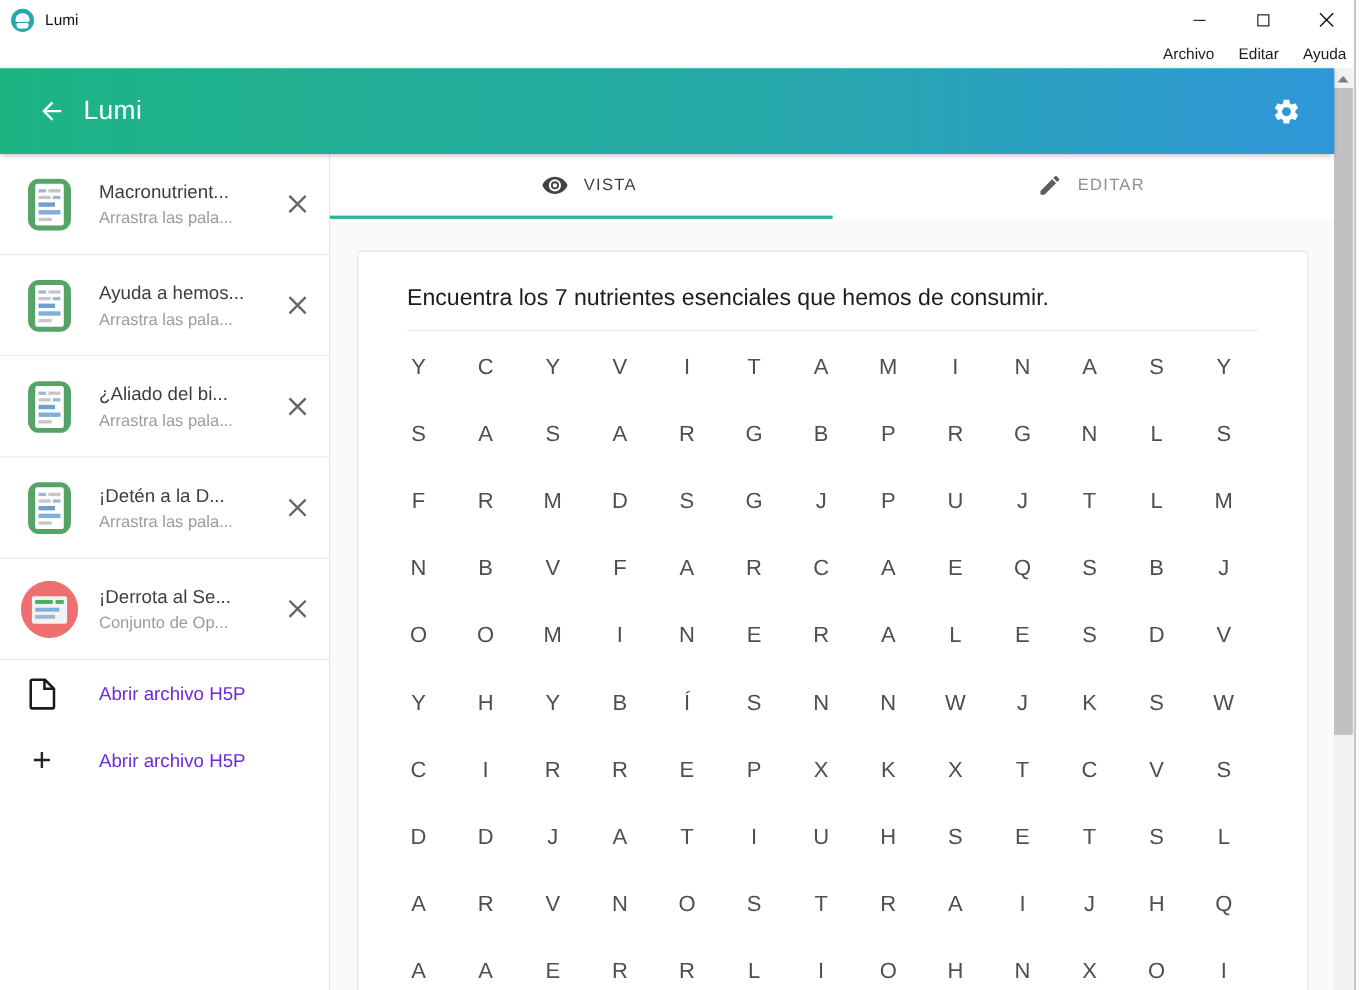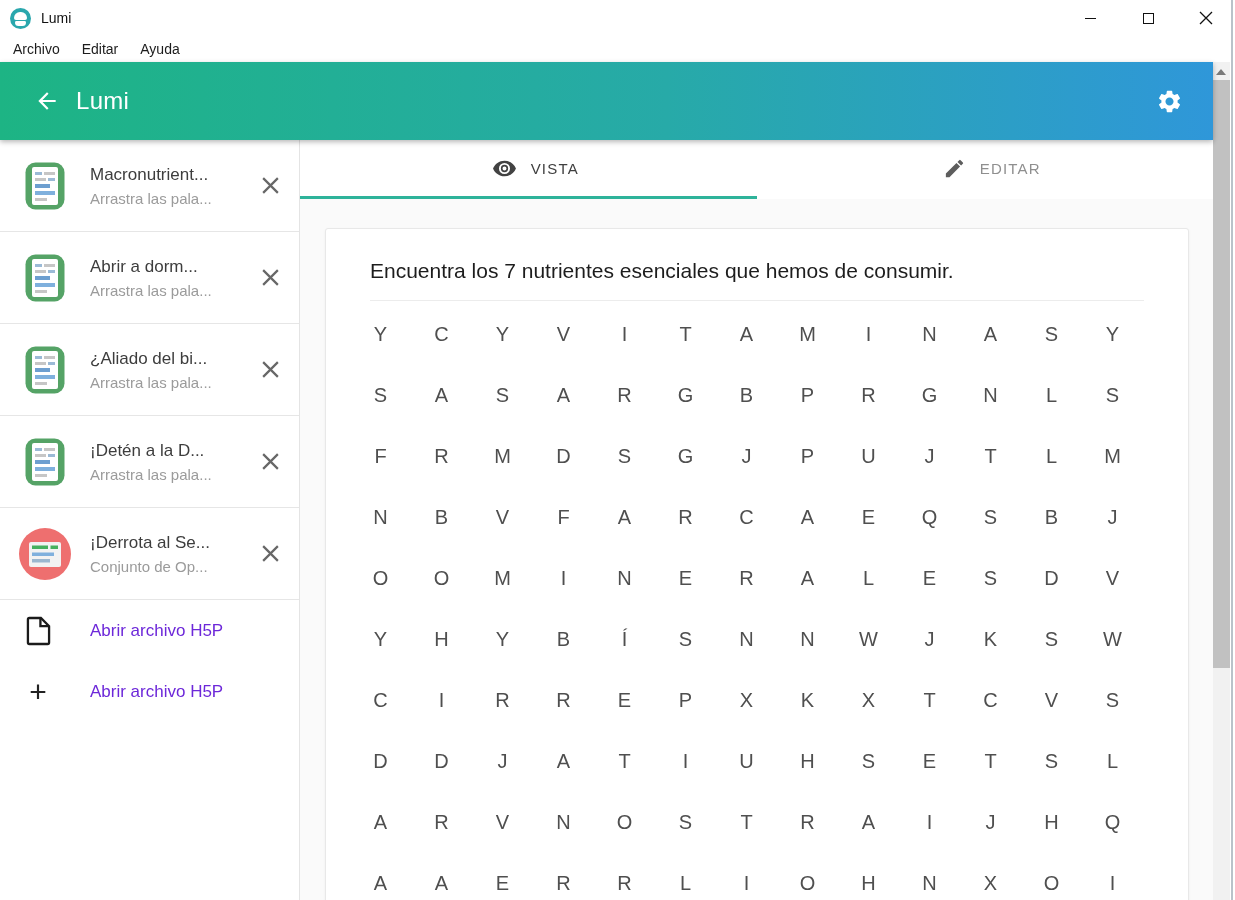--- a/index.html
+++ b/index.html
@@ -10,21 +10,21 @@
   .titlebar { height:36px; display:flex; align-items:center; padding-left:10px; background:#fff; }
   .logo-badge { width:21px; height:21px; border-radius:50%; background:#2aa7ad; position:relative; flex:0 0 auto; }
   .logo-badge::before { content:""; position:absolute; left:4px; top:4px; width:13px; height:8px; border-radius:6px 6px 2px 2px; background:#fff; }
   .logo-badge::after { content:""; position:absolute; left:5px; top:13px; width:11px; height:5px; border-radius:2px 2px 5px 5px; background:#fff; }
   .titlebar-title { margin-left:10px; font-size:14px; color:#101010; }
   .win-controls { margin-left:auto; display:flex; height:36px; }
   .win-btn { width:58px; display:flex; align-items:center; justify-content:center; cursor:pointer; }
   .min-glyph { width:11px; height:0; border-top:1.4px solid #111; display:block; }
   .max-glyph { width:11px; height:11px; border:1.4px solid #111; display:block; }
 
-  .menubar { height:26px; display:flex; align-items:center; padding-left:2px; background:#fff; }
+  .menubar { height:26px; display:flex; align-items:center; padding-left:2px; background:#fff;justify-content:flex-end; }
   .menu-item { padding:0 11px; font-size:14px; color:#1c1c1c; cursor:pointer; }
 
   
   .app { width:1213px; }
   .appheader { height:78px; display:flex; align-items:center; padding:0 24px 0 30px;
                background:linear-gradient(90deg,#1db484 0%, #27aaa8 55%, #2f97d9 100%);
                position:relative; z-index:6; box-shadow:0 2px 5px rgba(0,0,0,0.28); }
   .back-btn { width:34px; height:34px; display:flex; align-items:center; justify-content:center; cursor:pointer; }
   .appheader-title { color:#fff; font-size:24px; margin-left:12px; letter-spacing:0.3px; }
   .gear-btn { margin-left:auto; width:40px; height:40px; display:flex; align-items:center; justify-content:center; cursor:pointer; }
@@ -151,21 +151,21 @@
             <rect x="10" y="10" width="7" height="3" fill="#9bbad6"></rect>
               <rect x="19" y="10" width="11" height="3" fill="#c6c6c6"></rect>
             <rect x="10" y="16" width="11" height="3" fill="#c6c6c6"></rect>
               <rect x="23" y="16" width="7" height="3" fill="#9bbad6"></rect>
             <rect x="10" y="22" width="15" height="4" fill="#6d9fd0"></rect>
             <rect x="10" y="29" width="20" height="4" fill="#7fb0dd"></rect>
             <rect x="10" y="36" width="12" height="3" fill="#c6c6c6"></rect>
           </svg>
         </span>
         <span class="si-text">
-          <div class="si-title">Abrir a dorm...</div>
+          <div class="si-title">Ayuda a hemos...</div>
           <div class="si-sub">Arrastra las pala...</div>
         </span>
         <span class="si-close">
           <svg width="21" height="21" viewBox="0 0 20 20">
               <path d="M3 3l14 14M17 3L3 17" stroke="#676767" stroke-width="2.1"></path>
             </svg>
         </span>
       </div>
 
       <div class="side-item">

